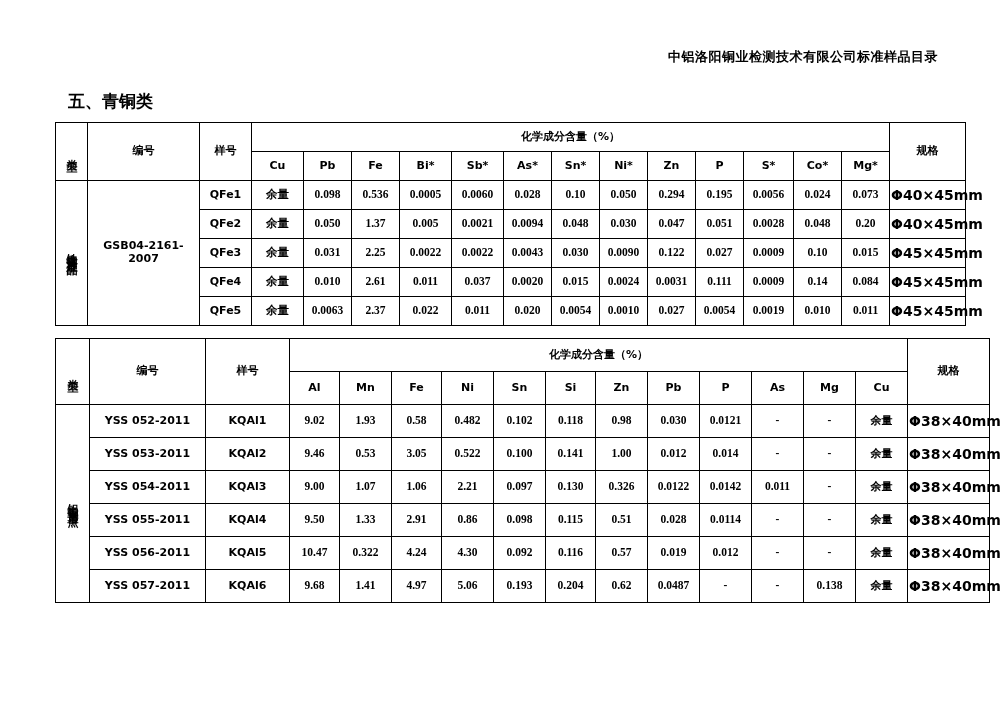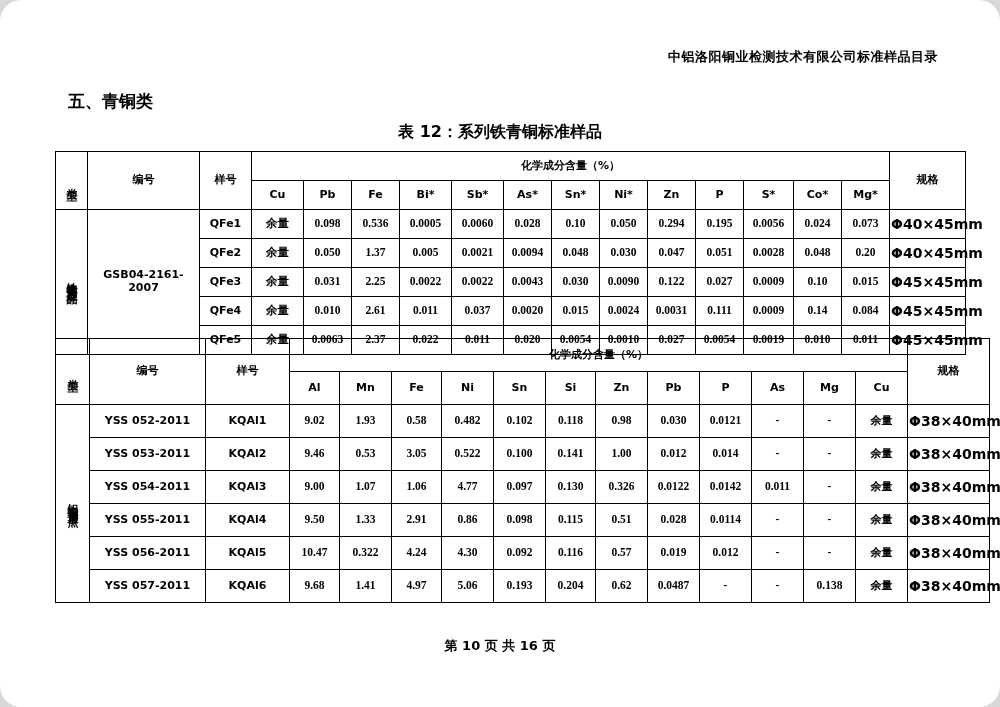--- a/index.html
+++ b/index.html
@@ -10,21 +10,20 @@
   .page {
     width: 1000px;
     height: 707px;
     background: #ffffff;
     position: relative;
     margin: 0 auto;
     box-sizing: border-box;
     font-family: "Liberation Serif", "DejaVu Serif", serif;
     color: #000;
     overflow: hidden;
-    border-radius: 21px;
   }
   .header-right {
     position: absolute;
     top: 48px;
     right: 62px;
     font-size: 13px;
     font-weight: bold;
     font-family: "DejaVu Sans", "Liberation Sans", sans-serif;
     letter-spacing: 0.5px;
   }
@@ -97,21 +96,20 @@
 </head>
 <body>
 
 <div class="page">
 
   <div class="header-right">中铝洛阳铜业检测技术有限公司标准样品目录</div>
 
   <div class="section-title">五、青铜类</div>
 
   <div class="block1">
-    <div class="tbl-caption">表 12：系列铁青铜标准样品</div>
     <table class="t1">
       <colgroup>
         <col style="width:32px">
         <col style="width:112px">
         <col style="width:52px">
         <col style="width:52px">
         <col style="width:48px">
         <col style="width:48px">
         <col style="width:52px">
         <col style="width:52px">
@@ -323,21 +321,21 @@
           <td>余量</td>
           <td class="spec">Φ38×40mm</td>
         </tr>
 
         <tr>
           <td>YSS 054-2011</td>
           <td>KQAl3</td>
           <td class="num">9.00</td>
           <td class="num">1.07</td>
           <td class="num">1.06</td>
-          <td class="num">4.77</td>
+          <td class="num">2.21</td>
           <td class="num">0.097</td>
           <td class="num">0.130</td>
           <td class="num">0.326</td>
           <td class="num">0.0122</td>
           <td class="num">0.0142</td>
           <td class="num">0.011</td>
           <td class="num">-</td>
           <td>余量</td>
           <td class="spec">Φ38×40mm</td>
         </tr>
@@ -392,15 +390,14 @@
           <td class="num">-</td>
           <td class="num">-</td>
           <td class="num">0.138</td>
           <td>余量</td>
           <td class="spec">Φ38×40mm</td>
         </tr>
       </tbody>
     </table>
   </div>
 
-  <div class="footer">第 10 页 共 16 页</div>
 
 </div>
 
 </body></html>

